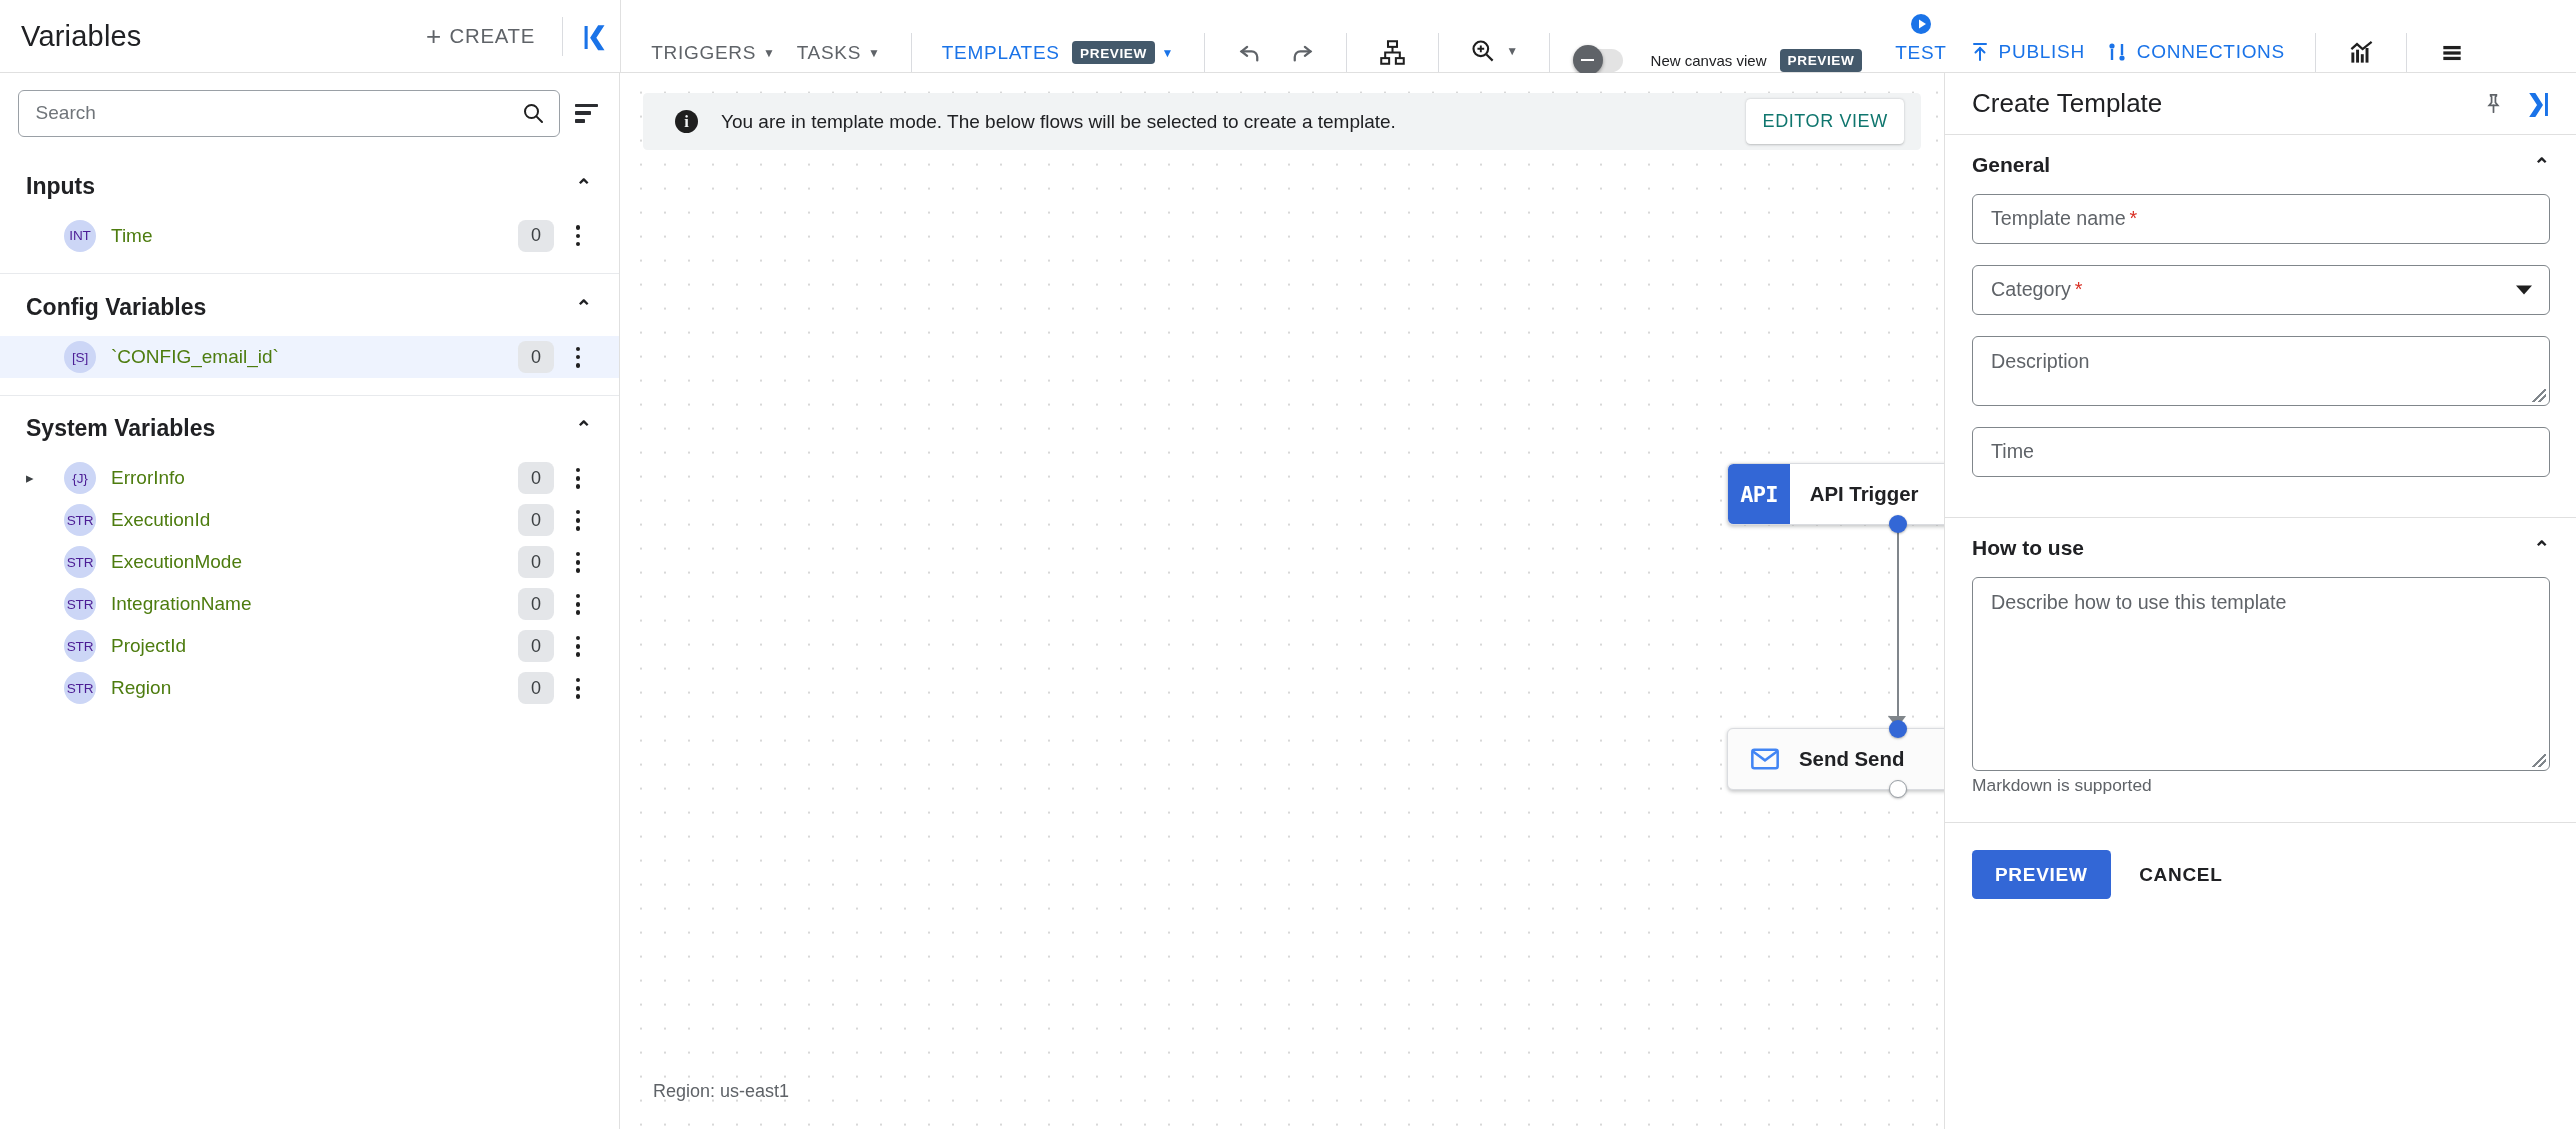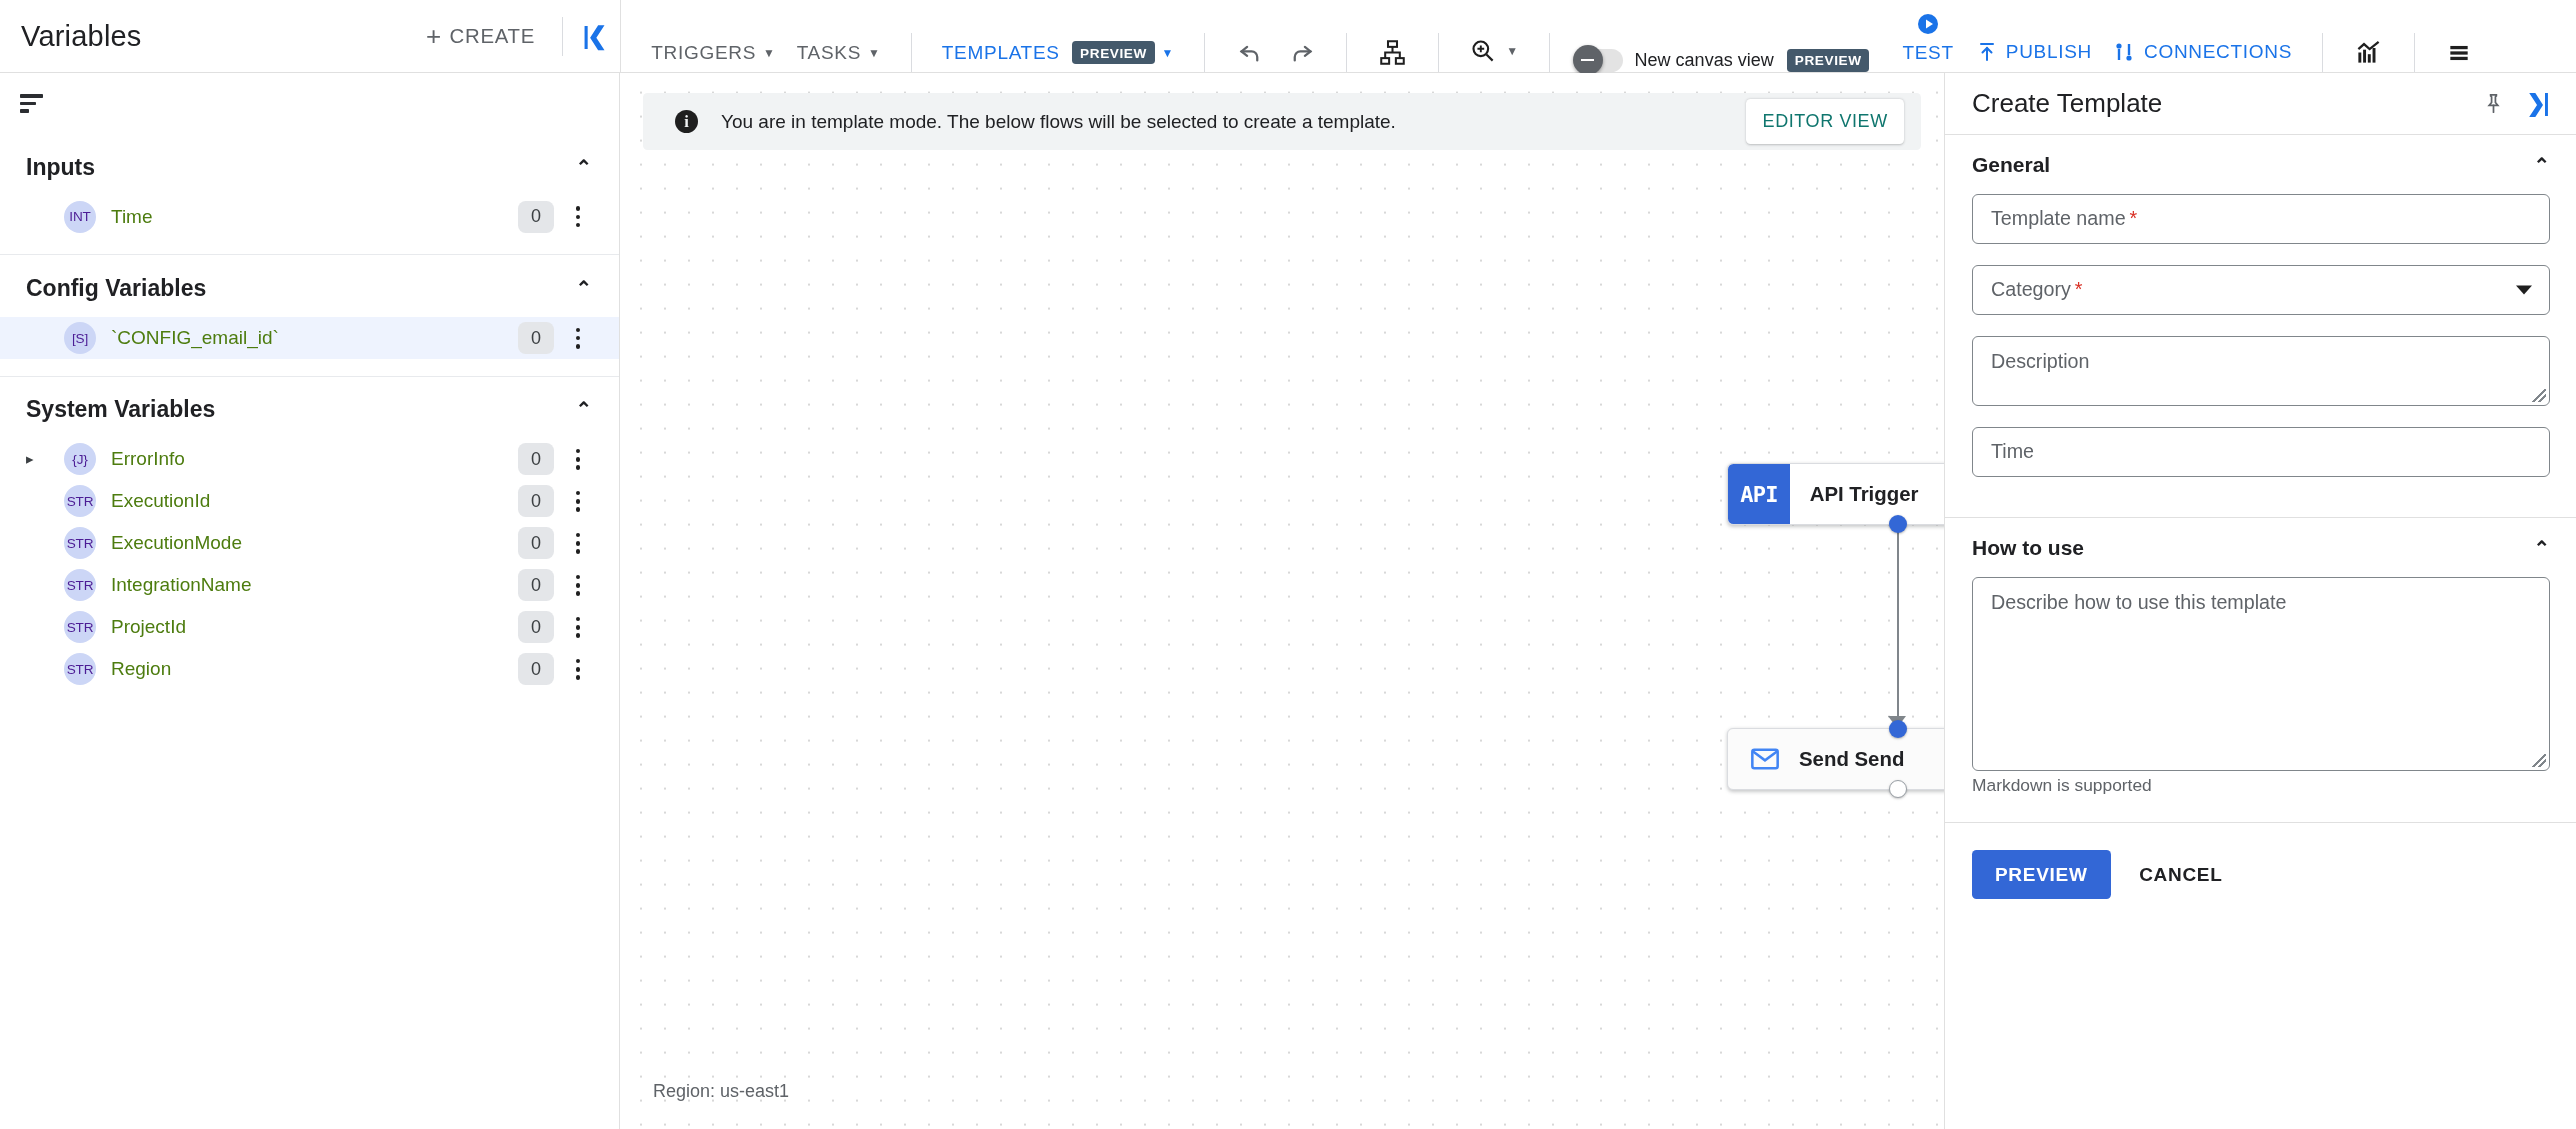--- a/index.html
+++ b/index.html
@@ -64,21 +64,21 @@
     width: 47px; height: 23px; border-radius: 12px; background: #e3e3e3;
     position: relative; cursor: pointer; flex: 0 0 47px;
   }
   .toggle .knob {
     position: absolute; left: -3px; top: -3.8px;
     width: 30px; height: 30px; border-radius: 50%;
     background: #5f6368; box-shadow: 0 1.5px 3.8px rgba(0,0,0,.35);
     display: flex; align-items: center; justify-content: center;
   }
   .toggle .knob i { display: block; width: 13.6px; height: 2.3px; background: #fff; }
-  .canvas-lbl { font-size: 18px; color: #202124; white-space: nowrap; }
+  .canvas-lbl { font-size: 15px; color: #202124; white-space: nowrap; margin-left: 16px; }
 
   
   .body { flex: 1; display: flex; min-height: 0; }
 
   
   .left {
     width: 620px; flex: 0 0 620px;
     background: #fff; display: flex; flex-direction: column;
     border-right: 0.8px solid #e0e0e0; overflow: hidden;
   }
@@ -357,20 +357,27 @@
           <rect x="4" y="15.5" width="16" height="3"></rect>
         </svg>
       </div>
     </div>
   </div>
 
   <div class="body">
 
     <div class="left">
       <div class="search-row">
+        <div class="search-box">
+          <input type="text" placeholder="Search" style="">
+          <svg width="24" height="24" viewBox="0 0 24 24" fill="none" stroke="#1f1f1f" stroke-width="2">
+            <circle cx="10.5" cy="10.5" r="6.5"></circle>
+              <path d="M15.4 15.4 L21 21" stroke-linecap="round"></path>
+          </svg>
+        </div>
         <div class="sort-ic">
             <i></i>
             <i></i>
             <i></i>
           </div>
       </div>
       <div id="var-groups">
           <div class="vgroup">
             <div class="vgroup-hdr">
               <h3>Inputs</h3>

